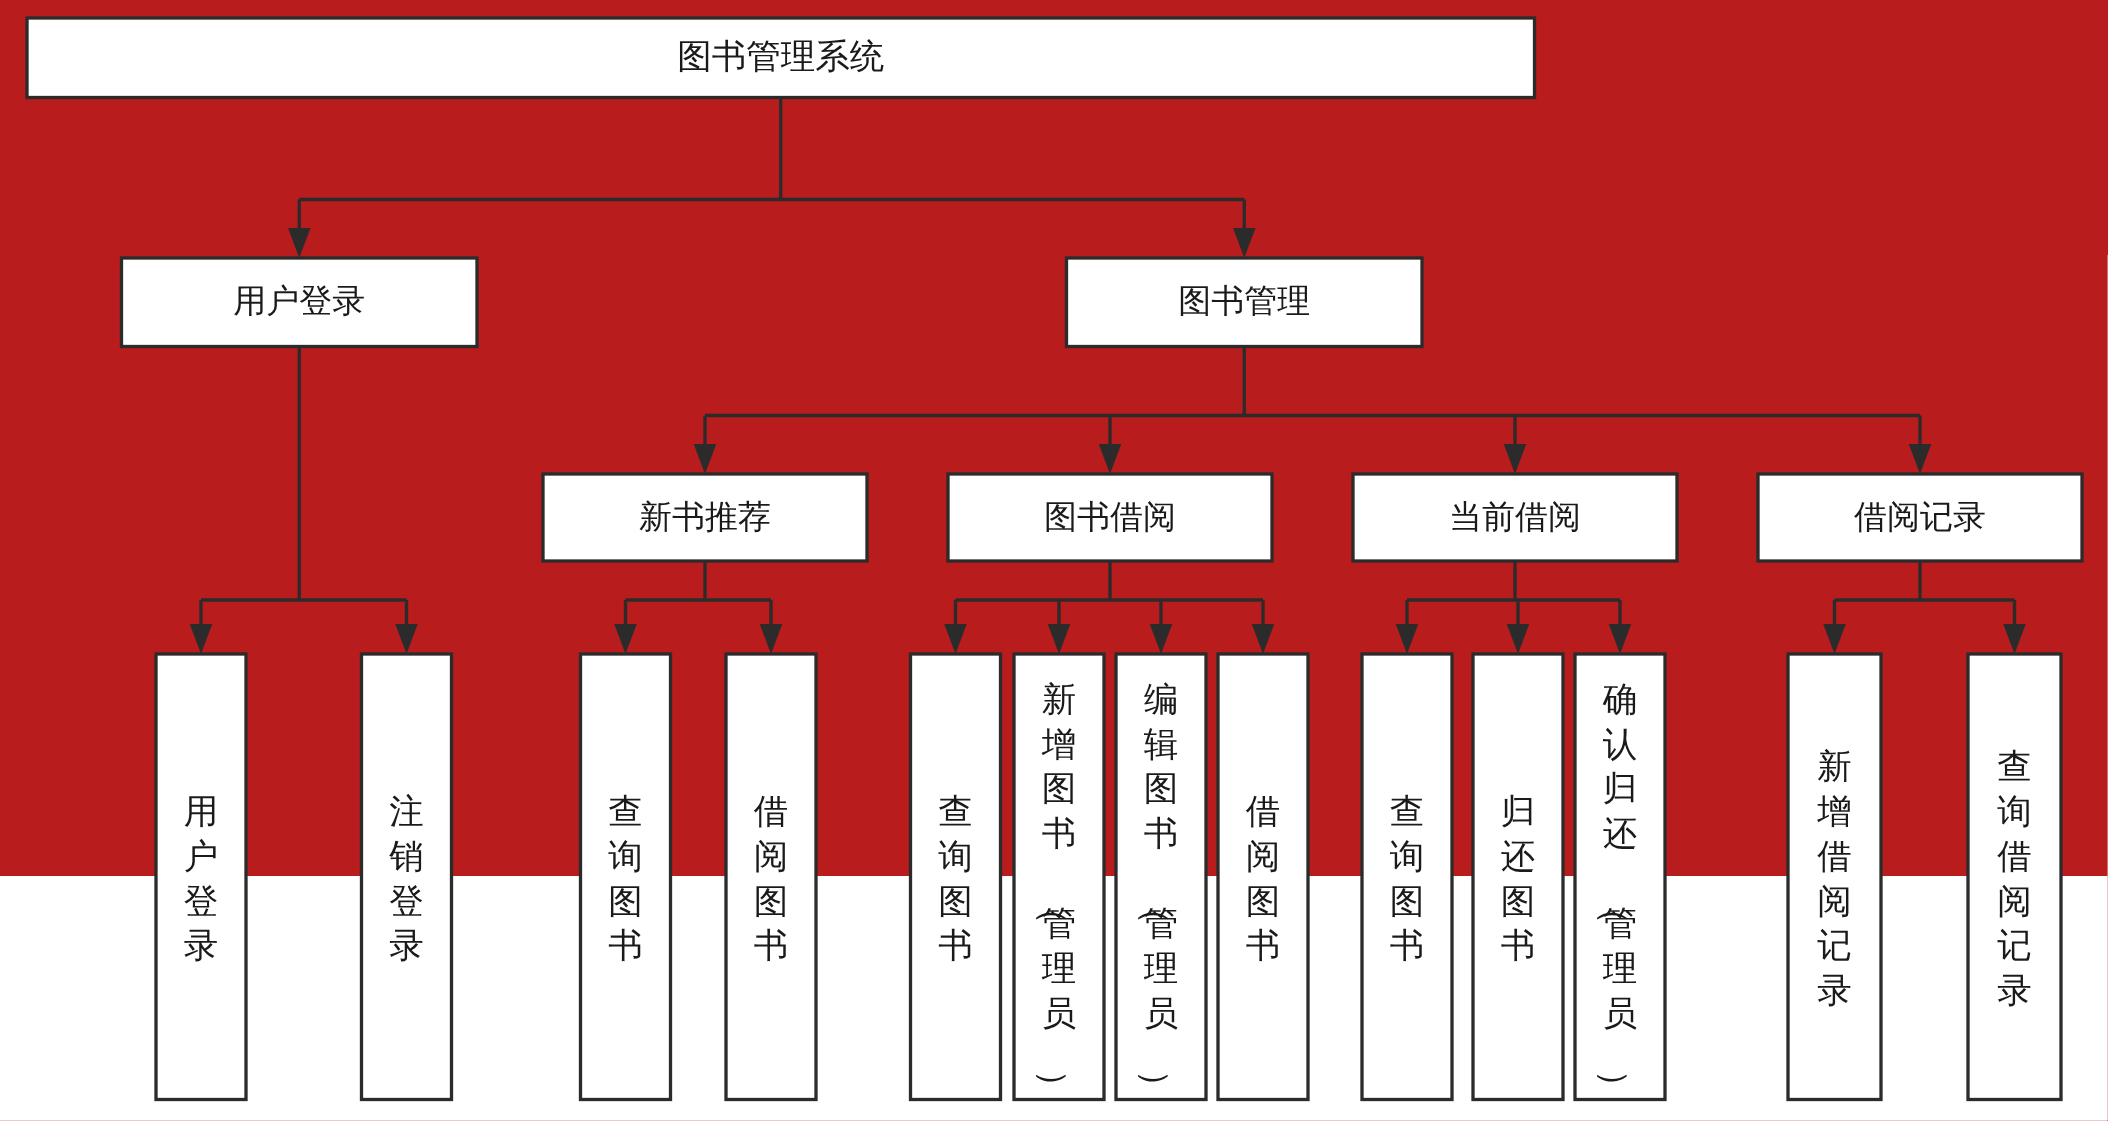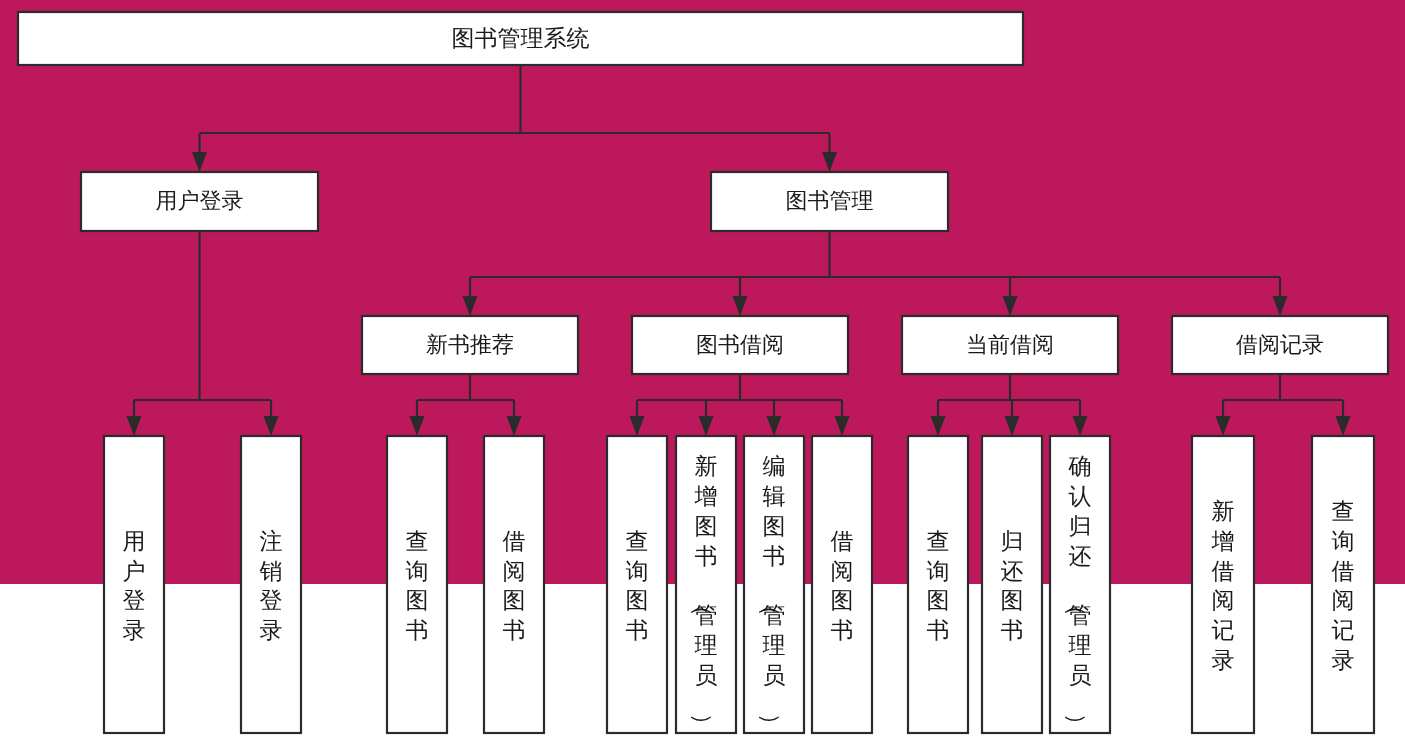--- a/index.html
+++ b/index.html
@@ -11,21 +11,21 @@
     width: 1405px;
     height: 747px;
     font-family: "Liberation Sans", "DejaVu Sans", sans-serif;
     overflow: hidden;
     position: relative;
   }
   #diagram-root {
     position: relative;
     width: 1405px;
     height: 584px;
-    background: #be185d;
+    background: #b91c1c;
   }
   svg#flowchart {
     position: absolute;
     left: 0;
     top: 0;
     width: 1405px;
     height: 747px;
     display: block;
   }
   .box-rect {

